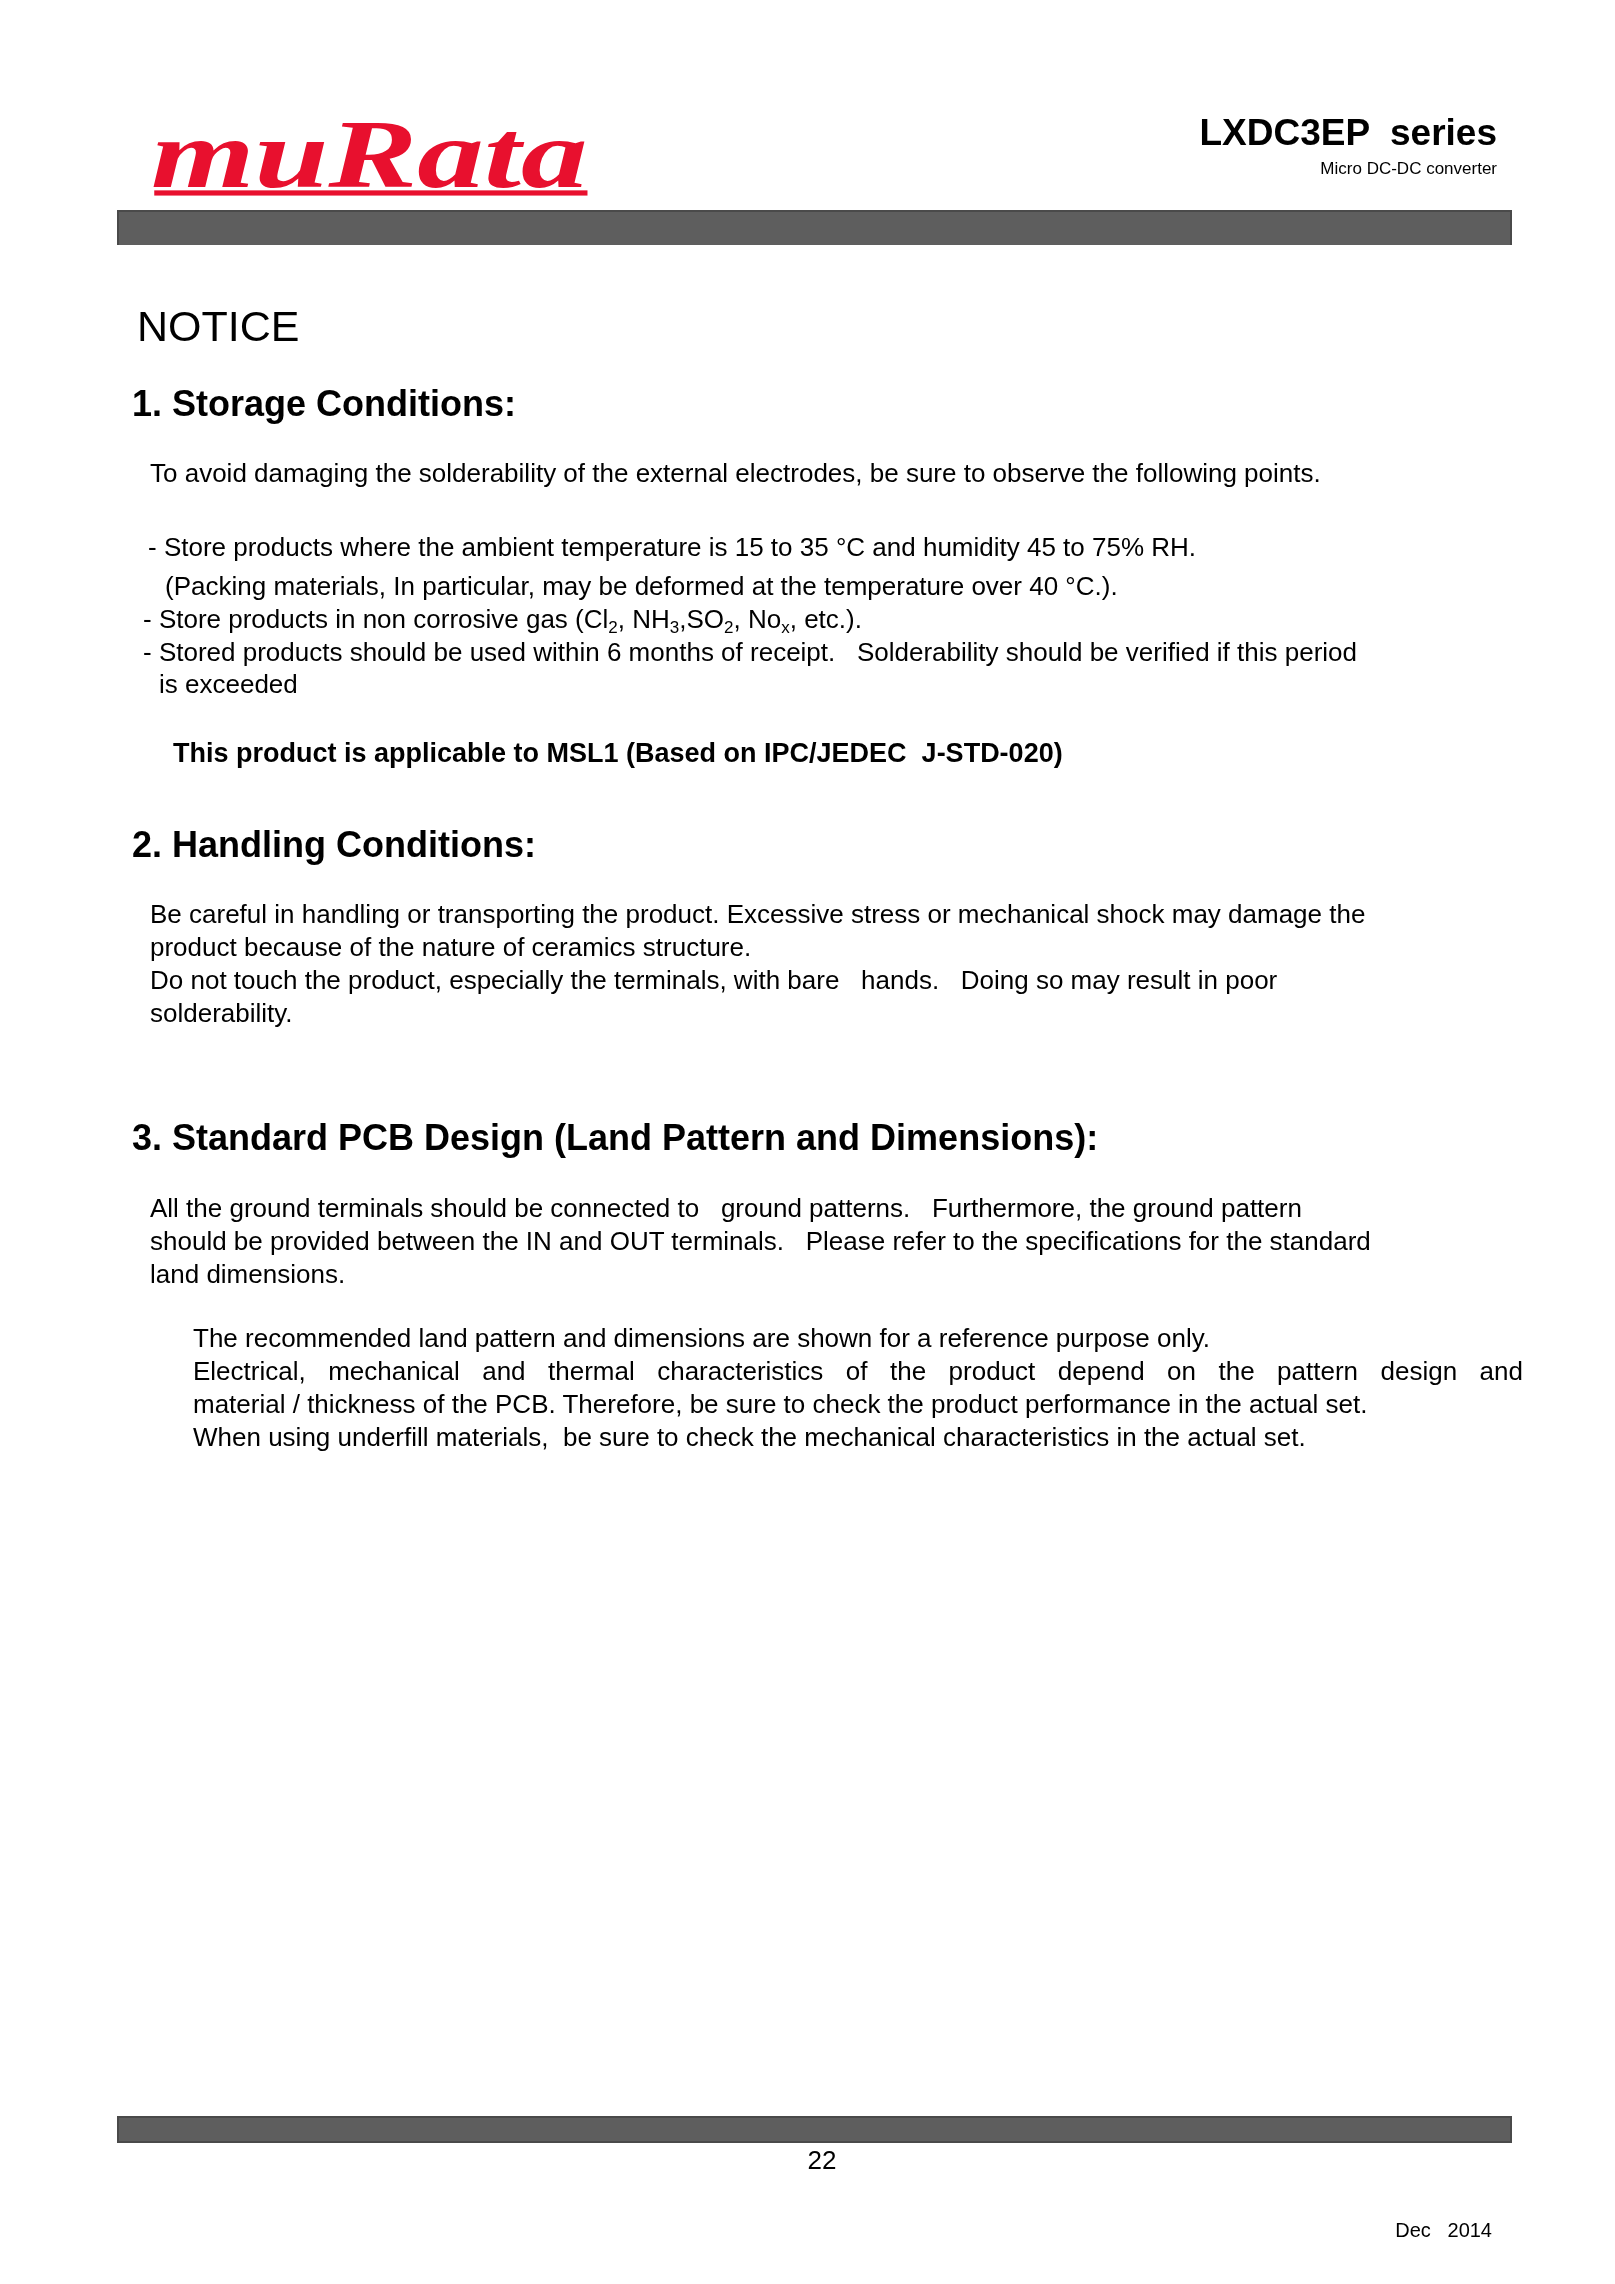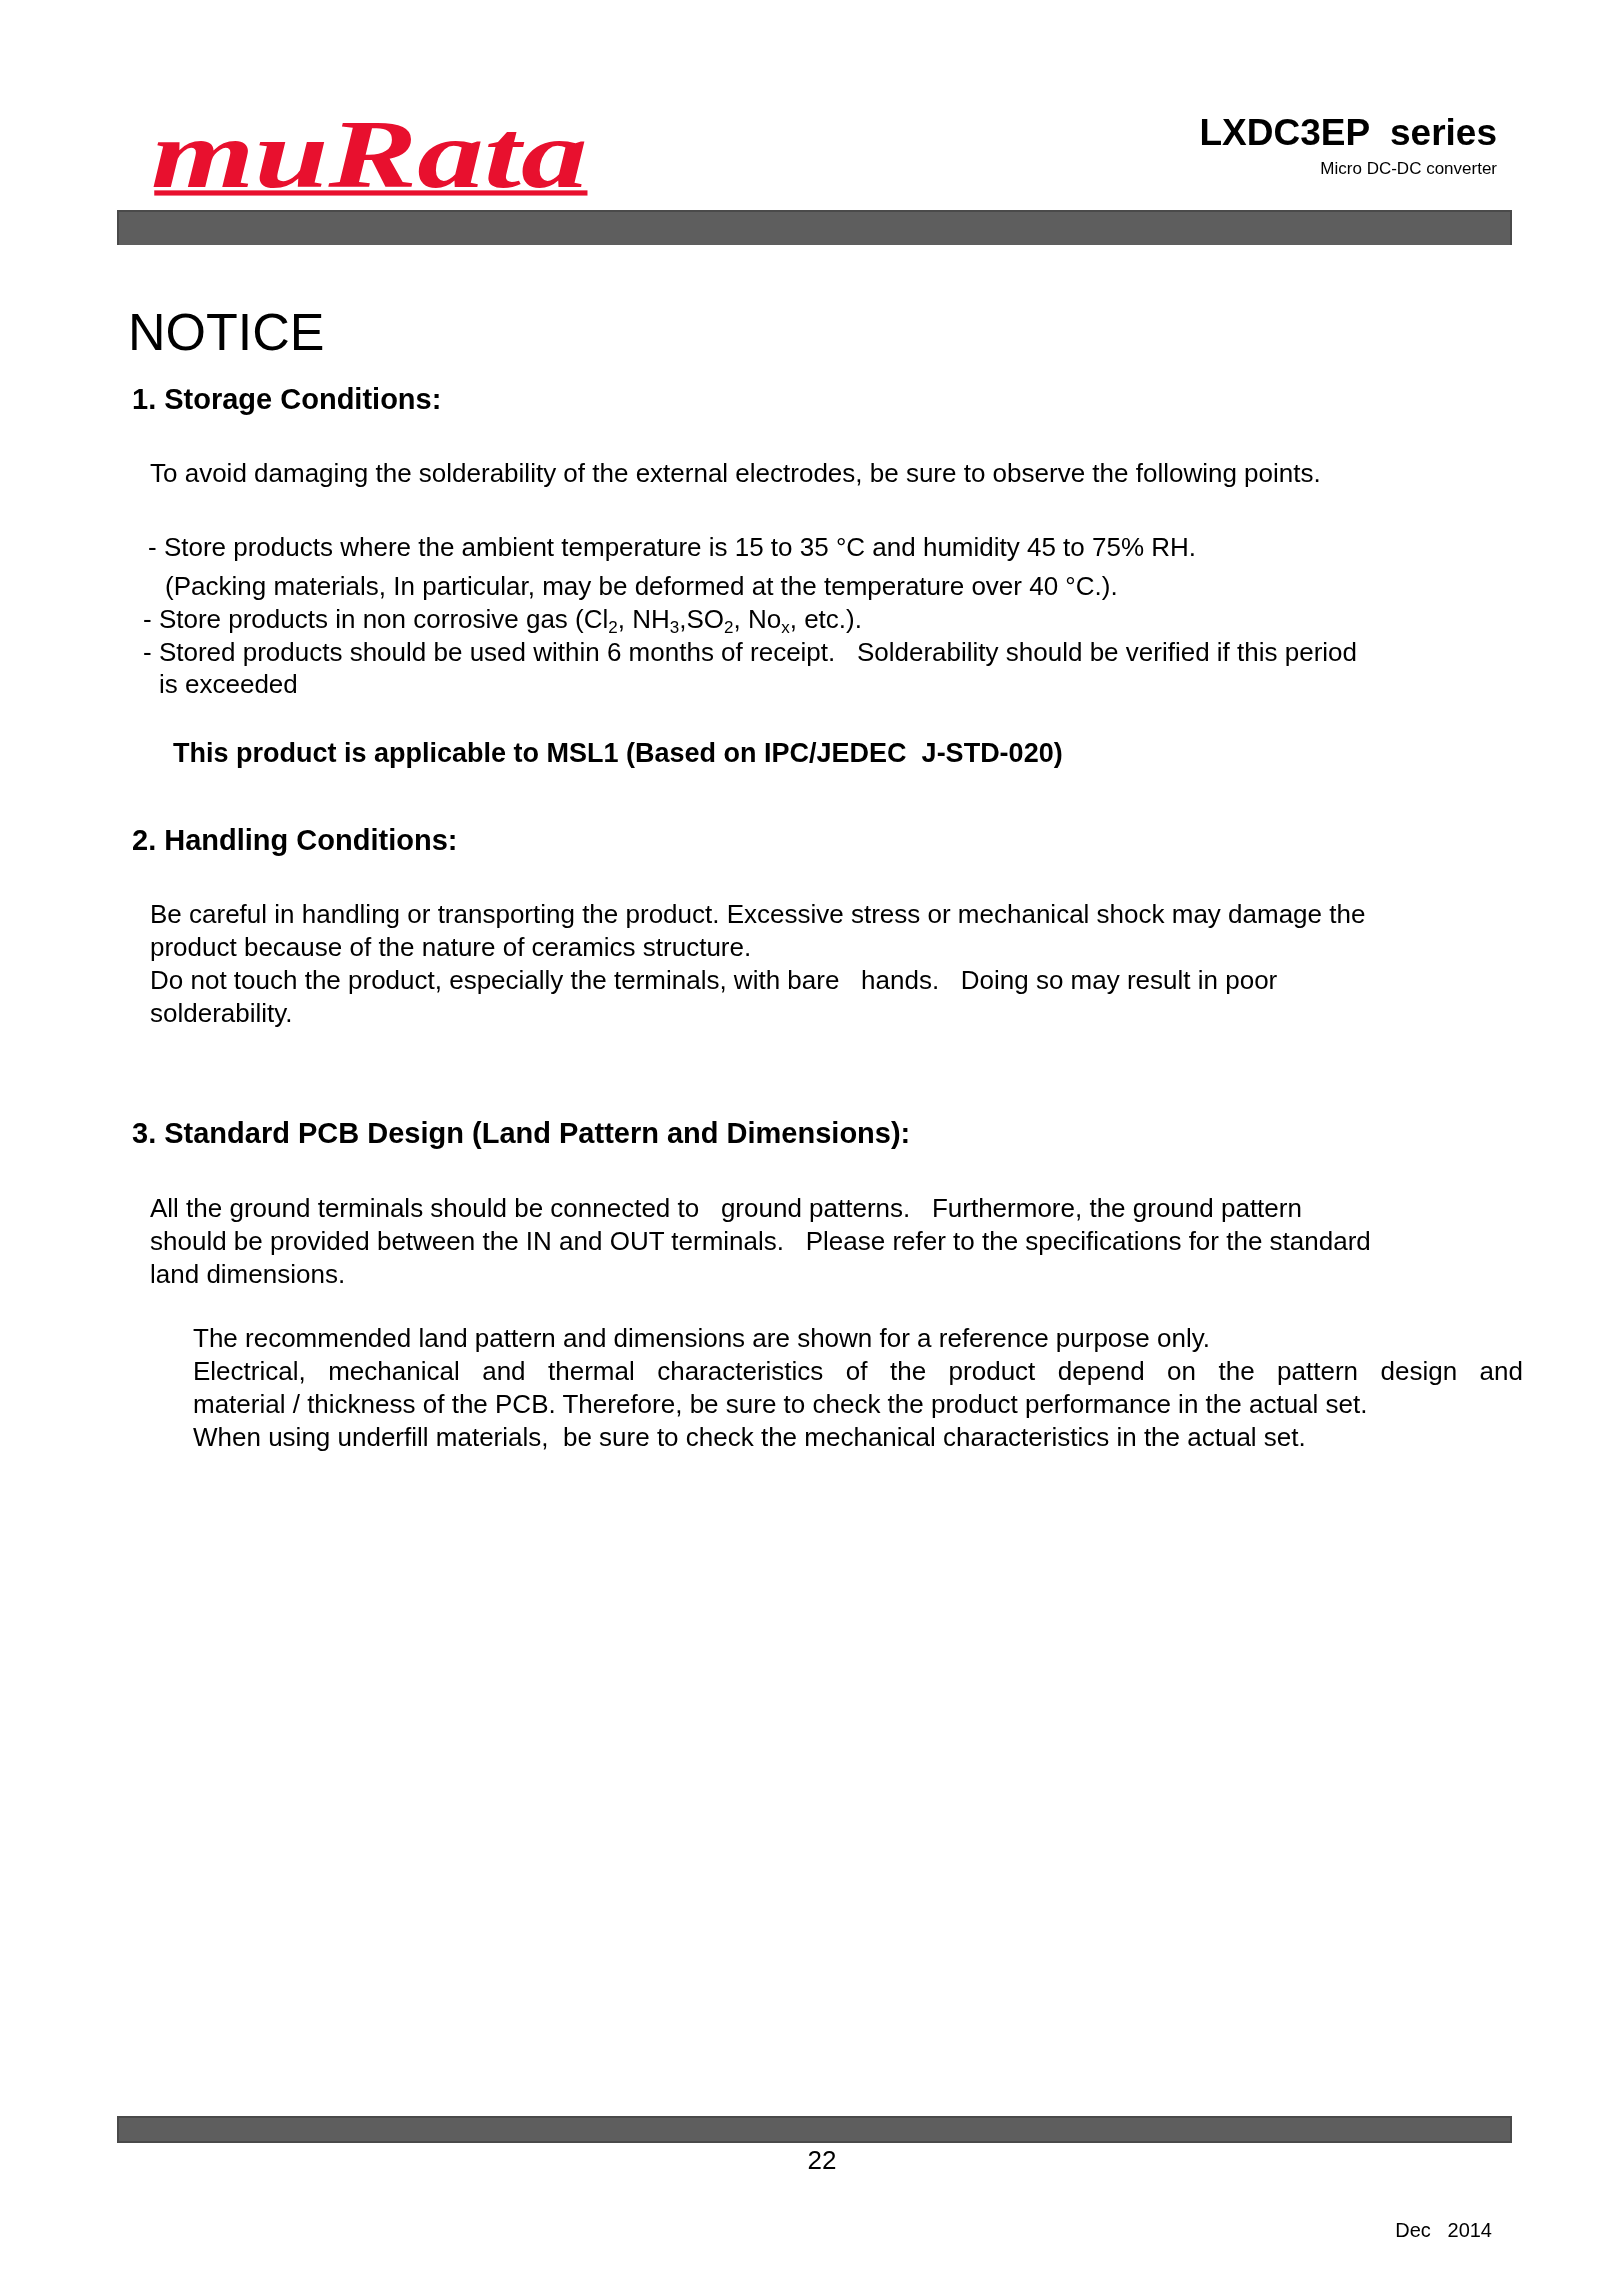--- a/index.html
+++ b/index.html
@@ -46,28 +46,28 @@
       border-top: 2.6px solid #4a4a4a;
       border-left: 2px solid #4a4a4a;
       border-right: 2px solid #4a4a4a;
       box-sizing: border-box;
     }
     .bar-top { top: 210px; height: 35px; }
     .bar-bottom { top: 2116px; height: 27px; border-bottom: 2px solid #4a4a4a; }
 
     
     .notice-title {
-      left: 128px;
+      left: 137px;
       top: 302px;
-      font-size: 52px;
+      font-size: 43px;
       font-weight: normal;
     }
     .section-heading {
       left: 132px;
-      font-size: 29px;
+      font-size: 36px;
       font-weight: bold;
       white-space: pre;
     }
     .para {
       font-size: 26px;
       line-height: 33px;
       white-space: pre;
     }
     .para-justify {
       font-size: 26px;

